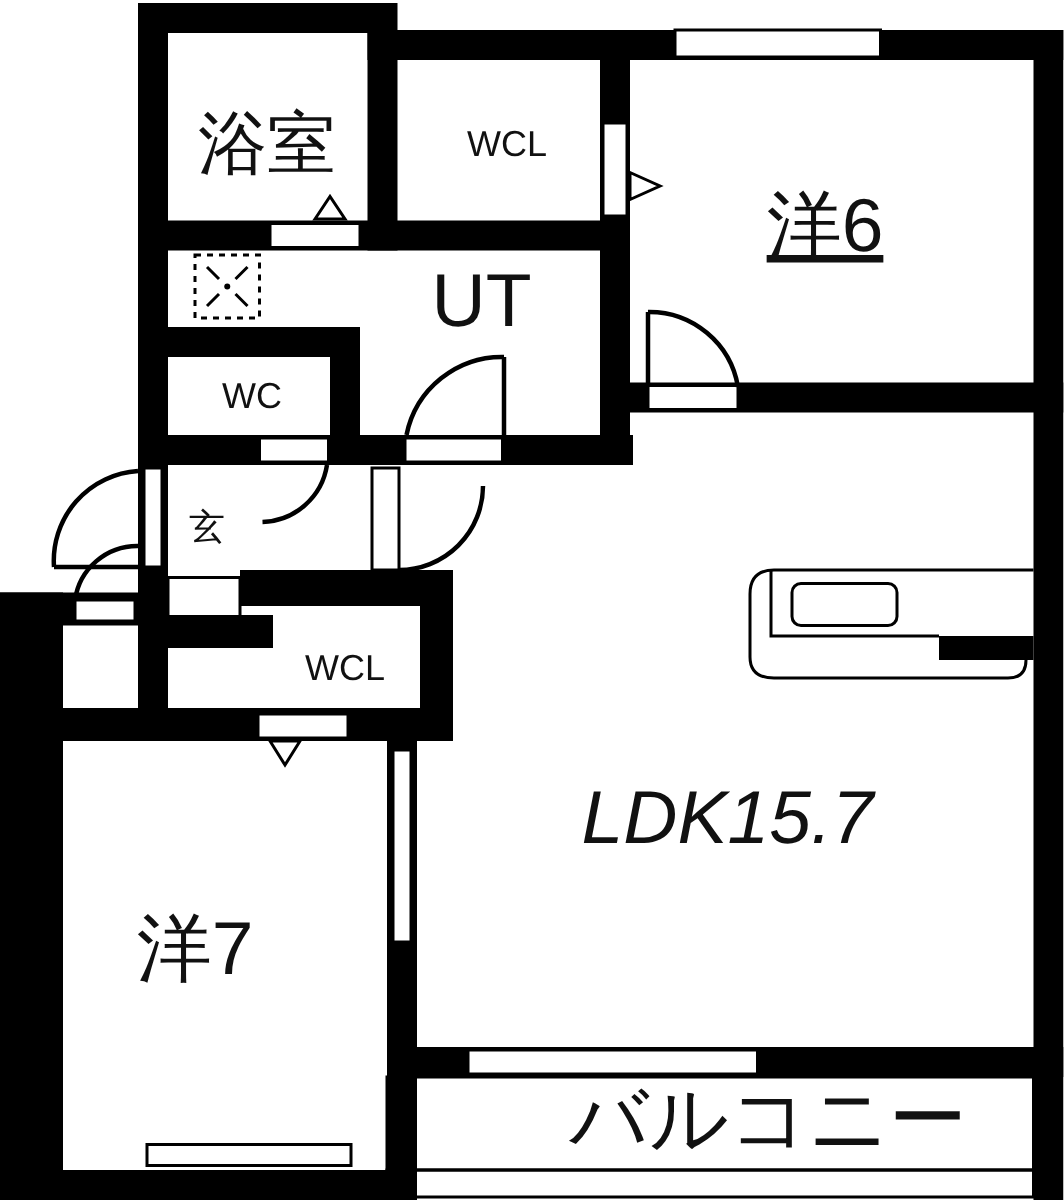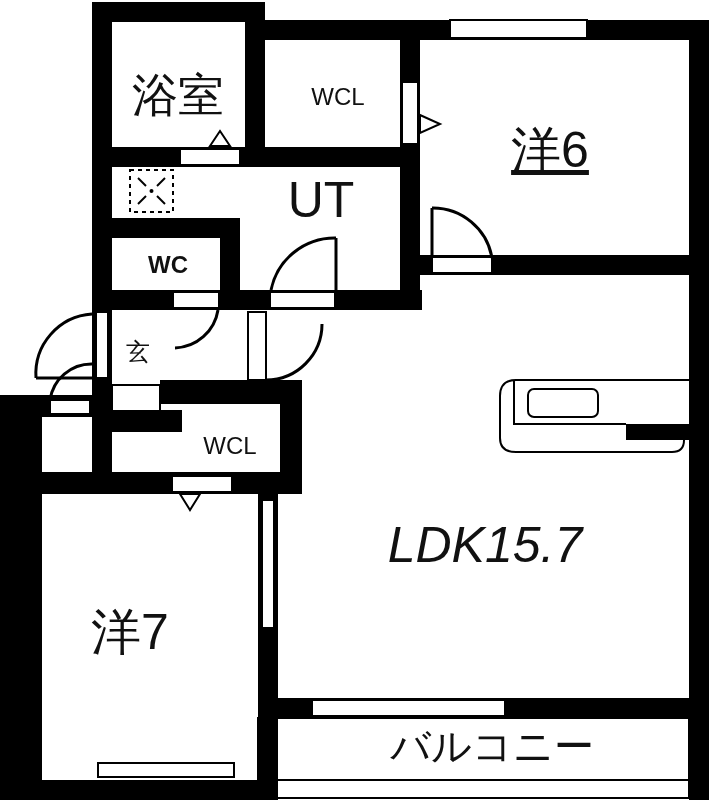--- a/index.html
+++ b/index.html
@@ -8,21 +8,21 @@
   .lbl {
     position: absolute;
     font-family: "Liberation Sans", "DejaVu Sans", sans-serif;
     color: #111111;
     white-space: nowrap;
     line-height: 1;
     transform: translate(-50%, -50%);
   }
   .lbl.big { font-size: 50px; }
   .lbl.mid { font-size: 46px; }
-  .lbl.small { font-size: 40px; }
+  .lbl.small { font-size: 52px; margin-left: 20px; }
   .lbl.xs { font-size: 24px; }
   .w { fill: #000000; }
   .o { fill: #ffffff; stroke: #000000; stroke-width: 2; }
   .ln { fill: none; stroke: #000000; stroke-width: 3; }
   .thin { fill: none; stroke: #000000; stroke-width: 2; }
 </style>
 </head>
 <body>
 
 <svg id="plan" viewBox="0 0 709 800" xmlns="http://www.w3.org/2000/svg">
@@ -119,18 +119,18 @@
     <path class="thin" d="M689 380 L516 380 Q500 380 500 396 L500 438 Q500 452 516 452 L672 452 Q684 452 684 440"></path>
     <path class="thin" d="M514 380 L514 424 L626 424"></path>
     <rect class="thin" x="528" y="389" width="70" height="28" rx="6"></rect>
   </g>
 </svg>
 
 <div class="lbl mid" style="left:178px; top:78px;margin-top:17px;">浴室</div>
 <div class="lbl xs" style="left:338px; top:97px;">WCL</div>
 <div class="lbl big" style="left:550px; top:150px;text-decoration:underline;">洋6</div>
 <div class="lbl big" style="left:321px; top:200px;">UT</div>
-<div class="lbl xs" style="left:168px; top:265px;font-weight:bold;">WC</div>
+<div class="lbl xs" style="left:168px; top:265px;">WC</div>
 <div class="lbl xs" style="left:138px; top:352px;">玄</div>
 <div class="lbl xs" style="left:230px; top:446px;">WCL</div>
 <div class="lbl big" style="left:485px; top:545px;font-style:italic;">LDK15.7</div>
 <div class="lbl big" style="left:130px; top:632px;text-align:center;">洋7</div>
 <div class="lbl small" style="left:492px; top:746px;">バルコニー</div>
 
 </body></html>

